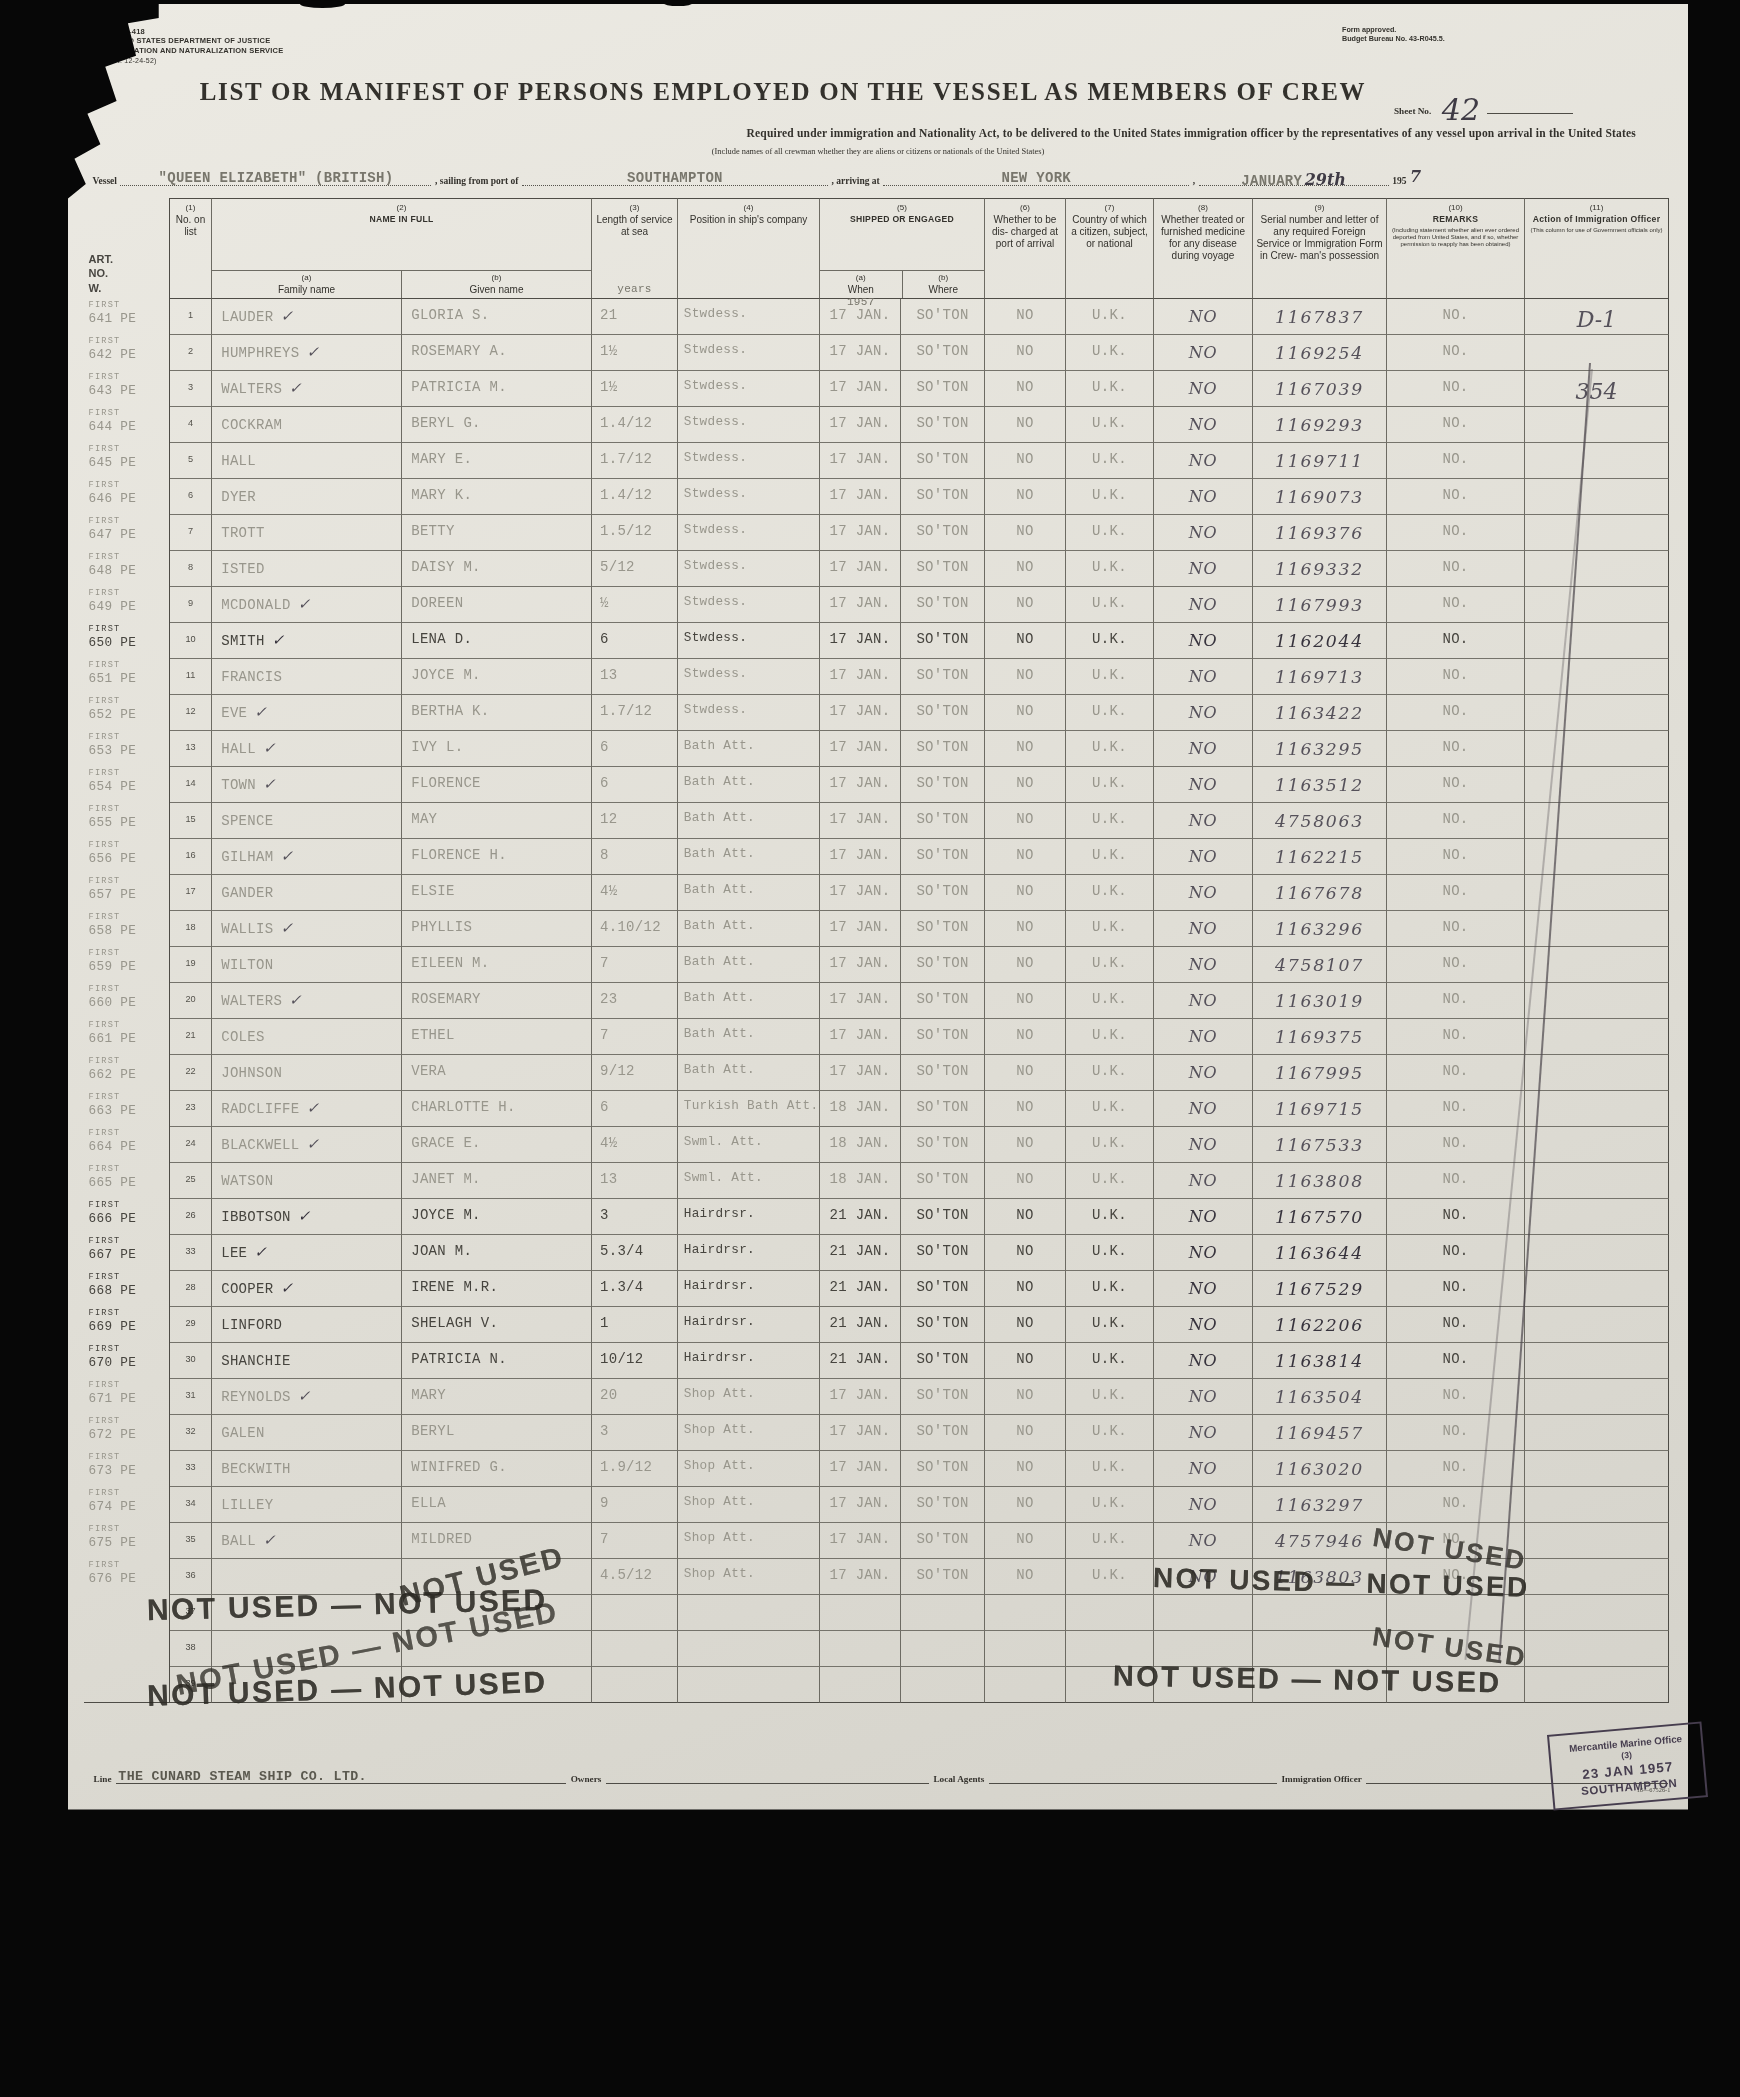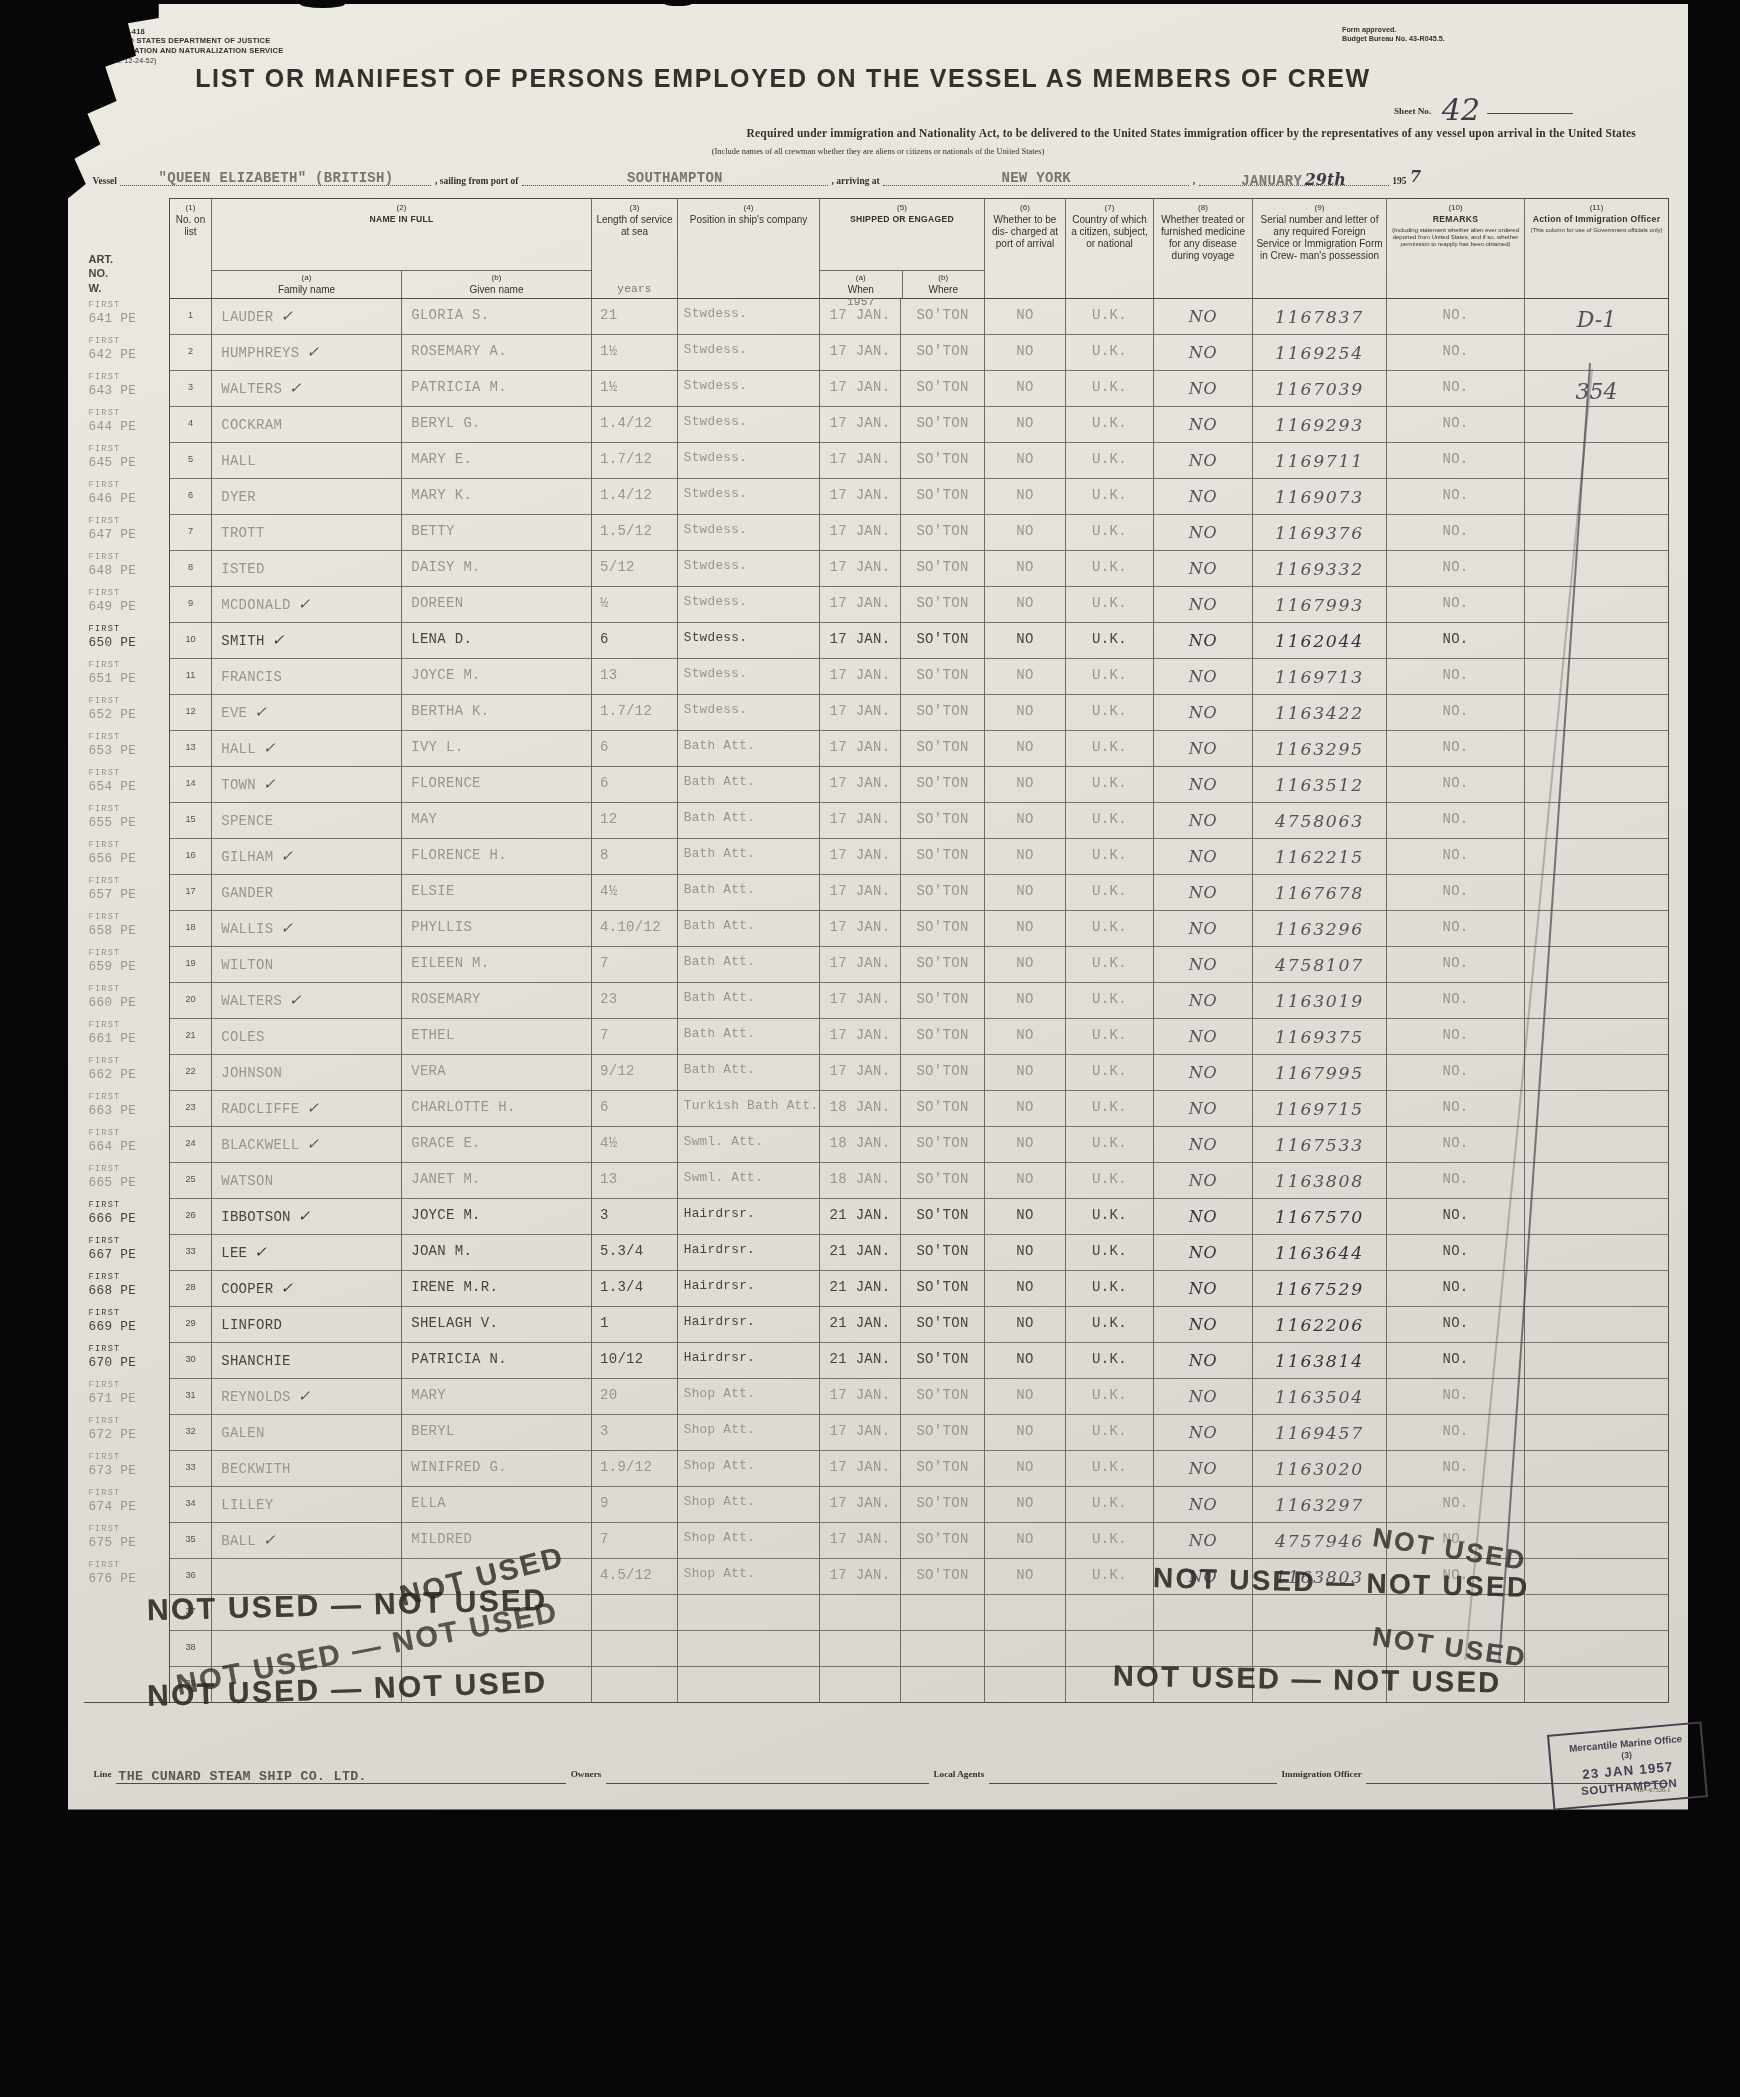--- a/index.html
+++ b/index.html
@@ -16,22 +16,22 @@
   }
   .nick { position:absolute; background:#070707; border-radius:50%; }
   .nick1 { left:300px; top:0px; width:45px; height:8px; }
   .nick2 { left:663px; top:0px; width:30px; height:5.8px; }
 
   
   .fh-left { position:absolute; left:37px; top:23px; font-size:7.5px; font-weight:bold; line-height:1.3; letter-spacing:0.2px; }
   .fh-left .rev { font-weight:normal; font-size:7px; }
   .fh-right { position:absolute; left:1274px; top:21px; font-size:7.2px; font-weight:bold; line-height:1.3; }
 
-  .title { position:absolute; left:121px; top:60px; width:1188px; text-align:center;
-           font-family:Liberation Sans, sans-serif; font-weight:bold; font-size:25px; letter-spacing:1.7px; white-space:nowrap; }
+  .title { position:absolute; left:121px; top:74px; width:1188px; text-align:center;
+           font-family:Liberation Serif, serif; font-weight:bold; font-size:25px; letter-spacing:1.7px; white-space:nowrap; }
   .sheet { position:absolute; left:1326px; top:68px; width:277px;margin-top:20px; }
   .sheet-label { font-size:9.2px; font-weight:bold; font-family:"Liberation Serif",serif; }
   .sheetno { font-size:30px; margin-left:8px; vertical-align:-5.8px; }
   .sheet-rule { display:inline-block; width:86px; border-bottom:1.2px solid #4e4c46; margin-left:4.6px; }
 
   .subtitle { position:absolute; left:52px; top:123px; width:1516px; text-align:right;
               font-family:"Liberation Serif",serif; font-weight:bold; font-size:11.5px; letter-spacing:0.2px; }
   .include  { position:absolute; left:52px; top:143px; width:1516px; text-align:center;
               font-family:"Liberation Serif",serif; font-size:8.4px; }
 
@@ -95,21 +95,21 @@
   .serial { font-size:17.3px; letter-spacing:1.7px; }
   .actv { font-size:22px; }
 
   .trow.faint .typed { color:#98968c; }
   .trow.faint .pno   { color:#55534c; }
   .trow.faint .hand  { color:#55515a; }
   .trow.dark  .typed { color:#46443e; }
   .trow.dark  .hand  { color:#37333d; }
 
   
-  .footer { position:absolute; left:21px; top:1765px; width:1579px; display:flex; 
+  .footer { position:absolute; left:21px; top:1765px; width:1579px; display:flex; align-items:flex-end;
             font-family:"Liberation Serif",serif; font-size:9.2px; font-weight:bold; }
   .f-label { white-space:nowrap; padding:0 4.6px; }
   .f-blank { border-bottom:1px solid #4e4c46; height:15px; position:relative; }
   .fb1 { width:450px; } .fb2 { width:323px; } .fb3 { width:288px; } .fb4 { flex:1; }
   .fb1 .typed { position:absolute; left:2.3px; bottom:-1.2px; font-size:13.3px; color:#5b594f; white-space:nowrap; }
   .pcode { position:absolute; right:-2.3px; top:17.3px; font-size:6.3px; font-weight:normal; color:#4c4a44; }
 
   
   .stamp { position:absolute; font-family:"Liberation Sans",sans-serif; font-weight:800;
            color:#2b2923; letter-spacing:2.3px; white-space:nowrap; opacity:.88;

